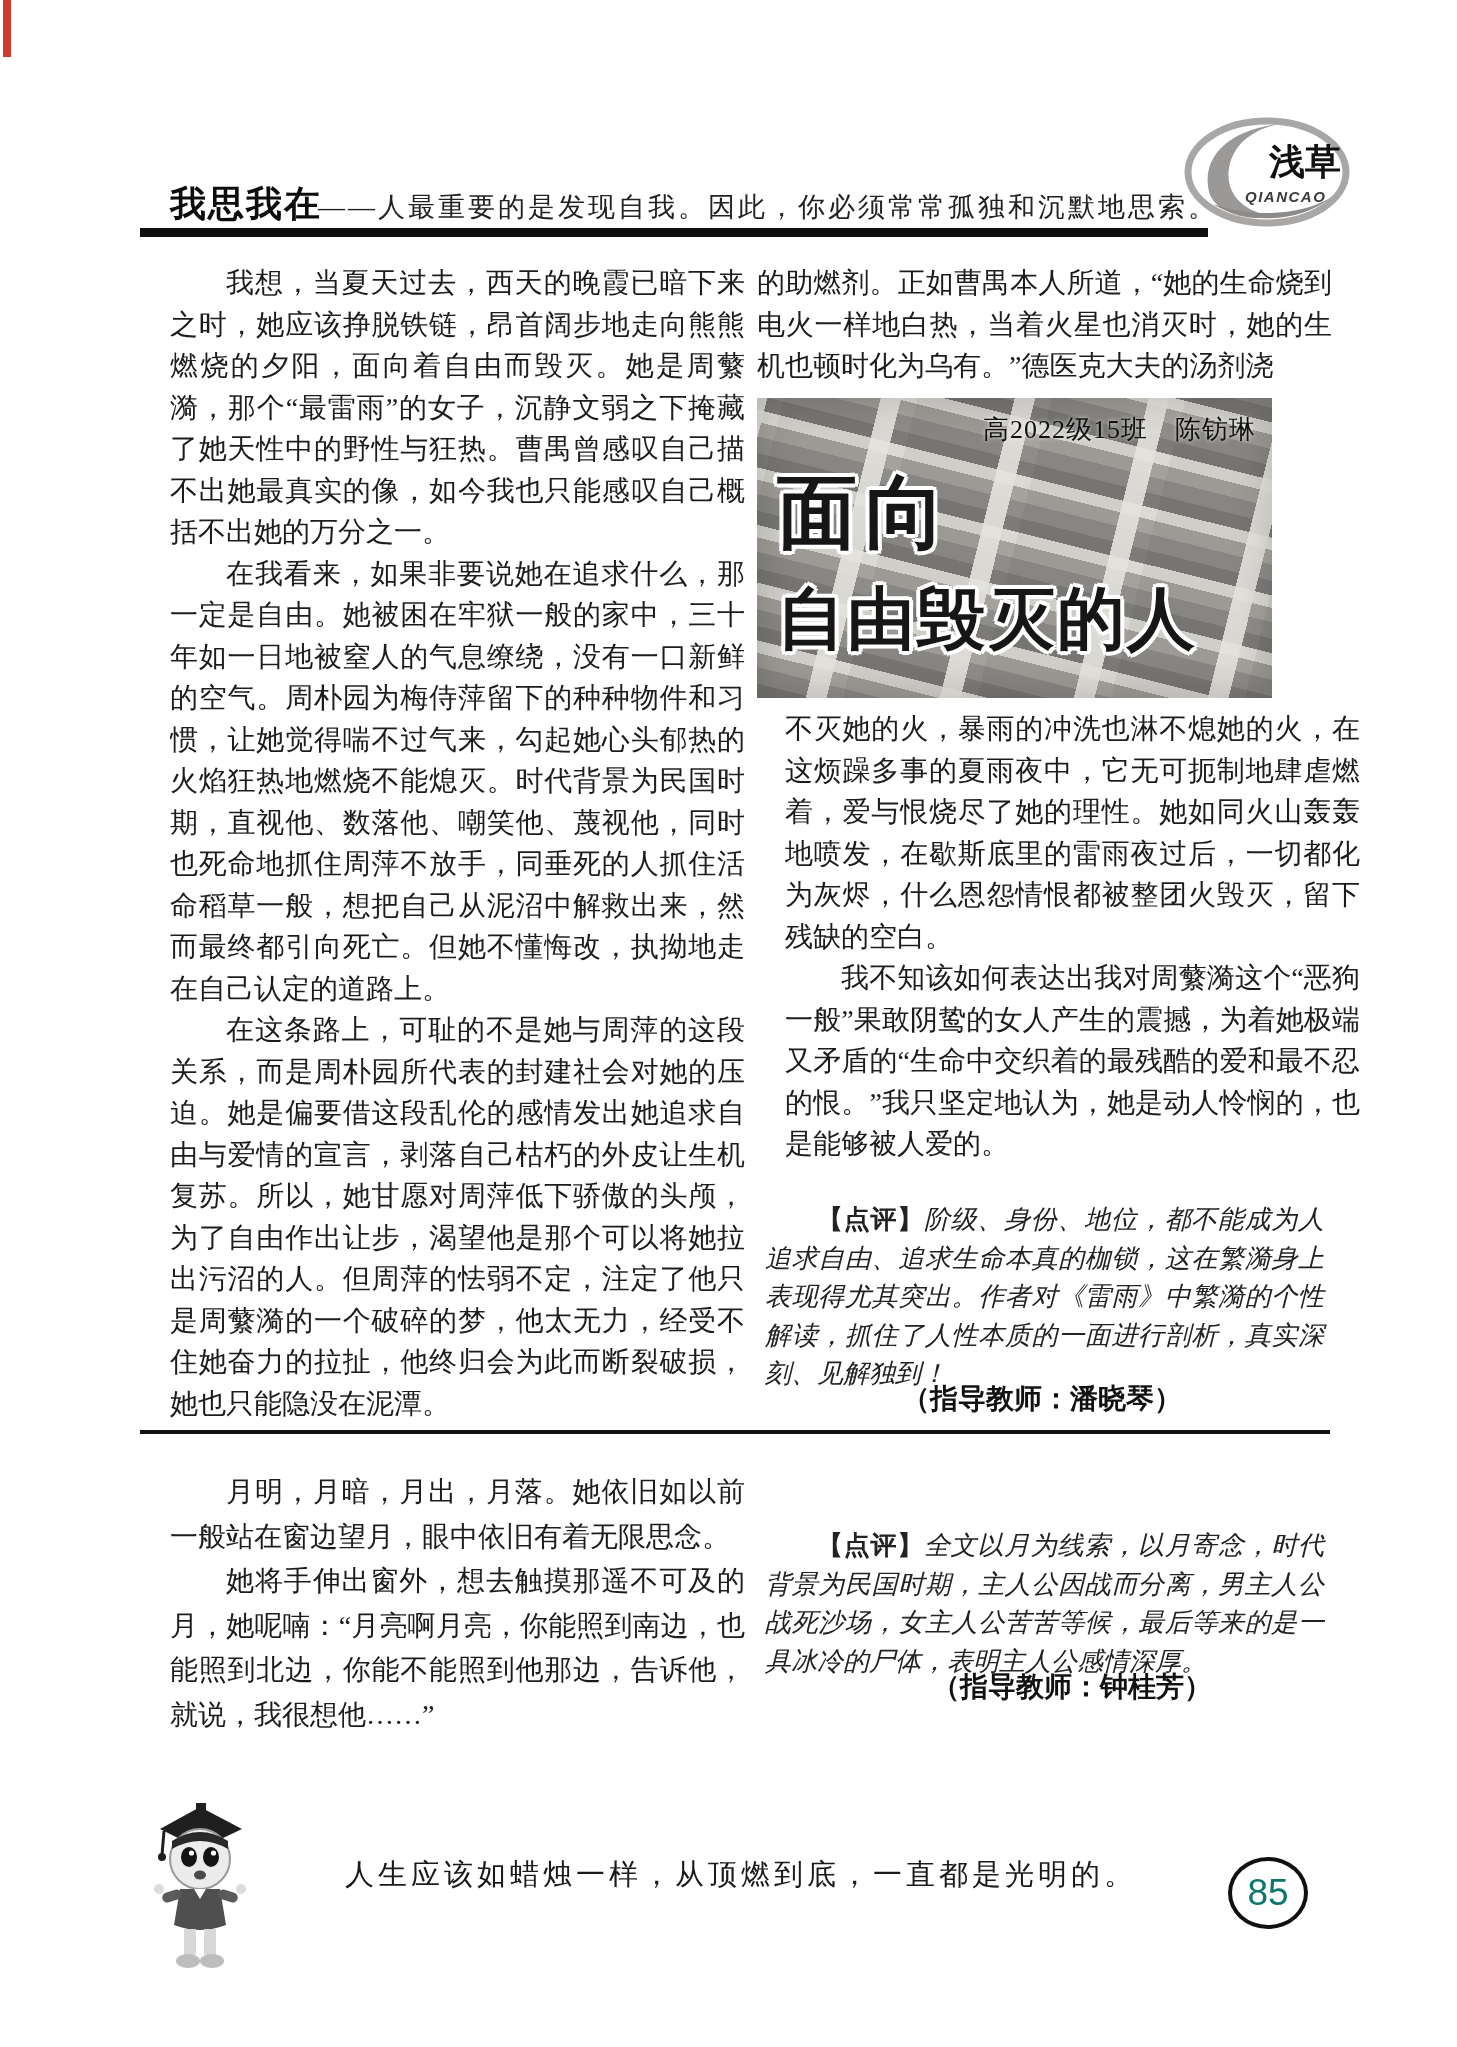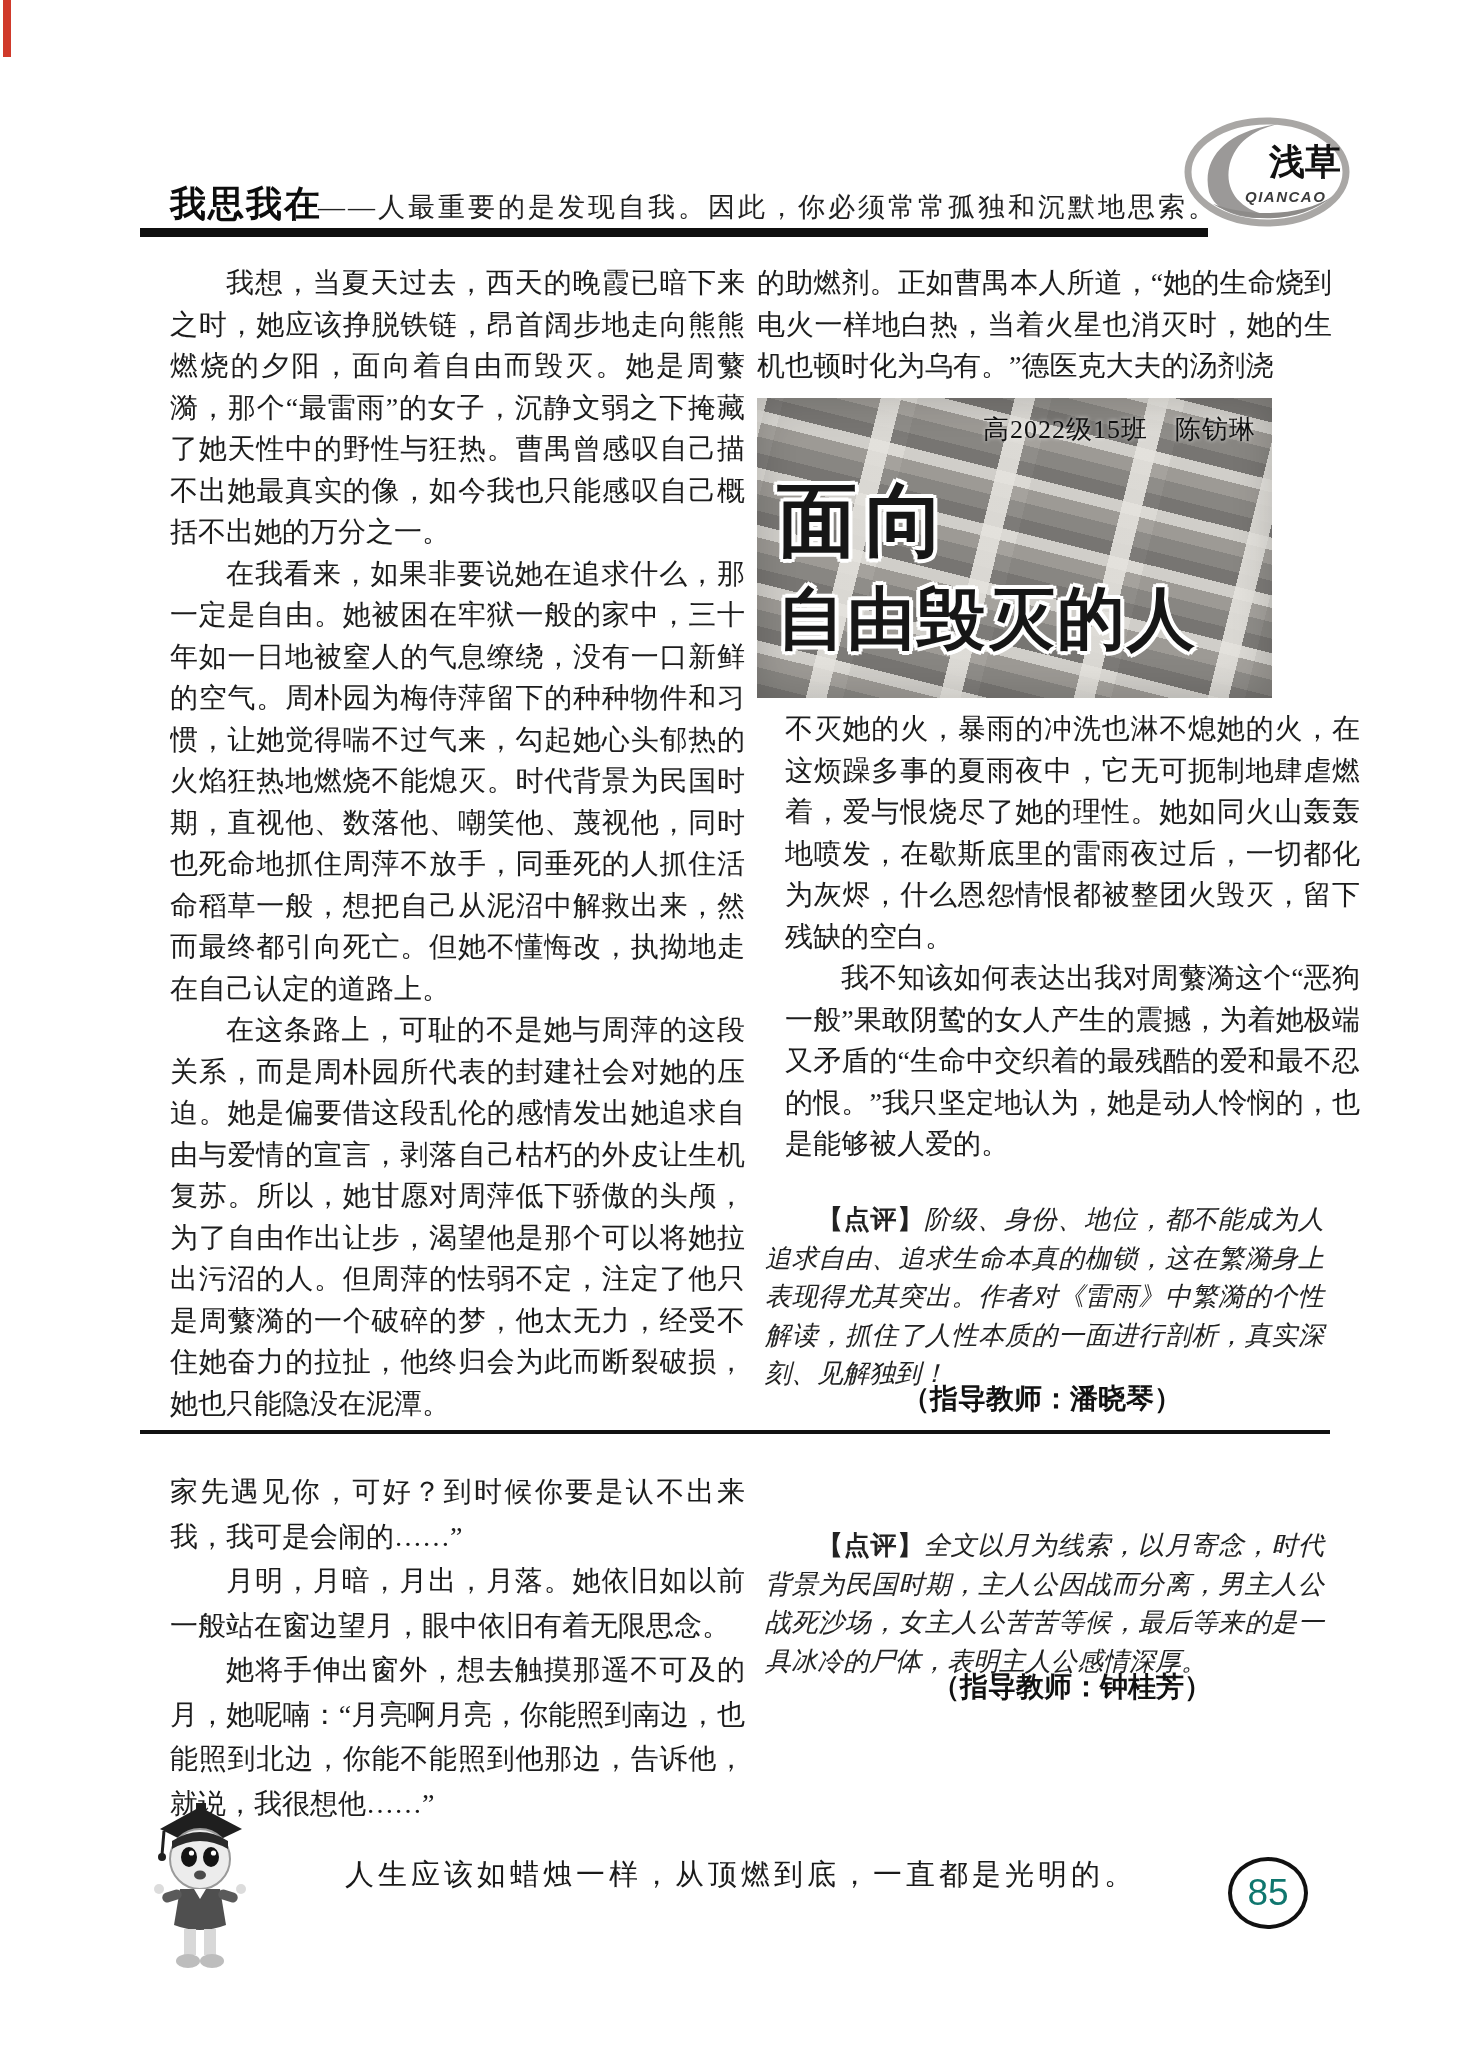--- a/index.html
+++ b/index.html
@@ -35,21 +35,21 @@
   .brick .byline{
     position:absolute;top:14px;right:16px;font-size:26px;letter-spacing:1px;color:#101010;
     text-shadow:0 0 4px rgba(255,255,255,.8);
   }
   .brick .t1,.brick .t2{
     position:absolute;left:20px;font-family:"Liberation Sans","DejaVu Sans",sans-serif;
     font-weight:bold;color:#161616;
     text-shadow:-3px -3px 0 #fff,3px -3px 0 #fff,-3px 3px 0 #fff,3px 3px 0 #fff,
                  0 -4px 0 #fff,0 4px 0 #fff,-4px 0 0 #fff,4px 0 0 #fff;
   }
-  .brick .t1{top:70px;font-size:80px;letter-spacing:8px;}
+  .brick .t1{top:62px;font-size:80px;letter-spacing:8px;}
   .brick .t2{top:176px;font-size:68px;letter-spacing:2px;}
   
   .comment{width:575px;text-align:justify;word-break:break-all;font-size:26px;line-height:38.5px;color:#222;}
   .comment p{margin:8px;text-indent:2em;font-style:italic;}
   .comment .cmt-label{font-style:normal;font-weight:bold;font-family:"Liberation Sans","DejaVu Sans",sans-serif;}
   .comment-1{left:757px;top:1192px;}
   .comment-2{left:757px;top:1518px;}
   .teacher{width:575px;font-family:"Liberation Sans","DejaVu Sans",sans-serif;font-weight:bold;
     font-size:28px;text-align:right;color:#111;}
   .teacher-1{left:757px;top:1380px;padding-right:150px;width:425px;}
@@ -111,21 +111,20 @@
   </div>
 
   <div class="abs comment comment-1">
     <p><span class="cmt-label">【点评】</span><span>阶级、身份、地位，都不能成为人追求自由、追求生命本真的枷锁，这在繁漪身上表现得尤其突出。作者对《雷雨》中繁漪的个性解读，抓住了人性本质的一面进行剖析，真实深刻、见解独到！</span></p>
   </div>
   <div class="abs teacher teacher-1">（指导教师：潘晓琴）</div>
 
   <div class="abs divider"></div>
 
   <div class="abs col lower-left">
-    <p class="no-indent">家先遇见你，可好？到时候你要是认不出来我，我可是会闹的……”</p>
     <p>月明，月暗，月出，月落。她依旧如以前一般站在窗边望月，眼中依旧有着无限思念。</p>
     <p>她将手伸出窗外，想去触摸那遥不可及的月，她呢喃：“月亮啊月亮，你能照到南边，也能照到北边，你能不能照到他那边，告诉他，就说，我很想他……”</p>
   </div>
 
   <div class="abs comment comment-2">
     <p><span class="cmt-label">【点评】</span><span>全文以月为线索，以月寄念，时代背景为民国时期，主人公因战而分离，男主人公战死沙场，女主人公苦苦等候，最后等来的是一具冰冷的尸体，表明主人公感情深厚。</span></p>
   </div>
   <div class="abs teacher teacher-2">（指导教师：钟桂芳）</div>
 
   <svg class="abs mascot" viewBox="0 0 116 192">

